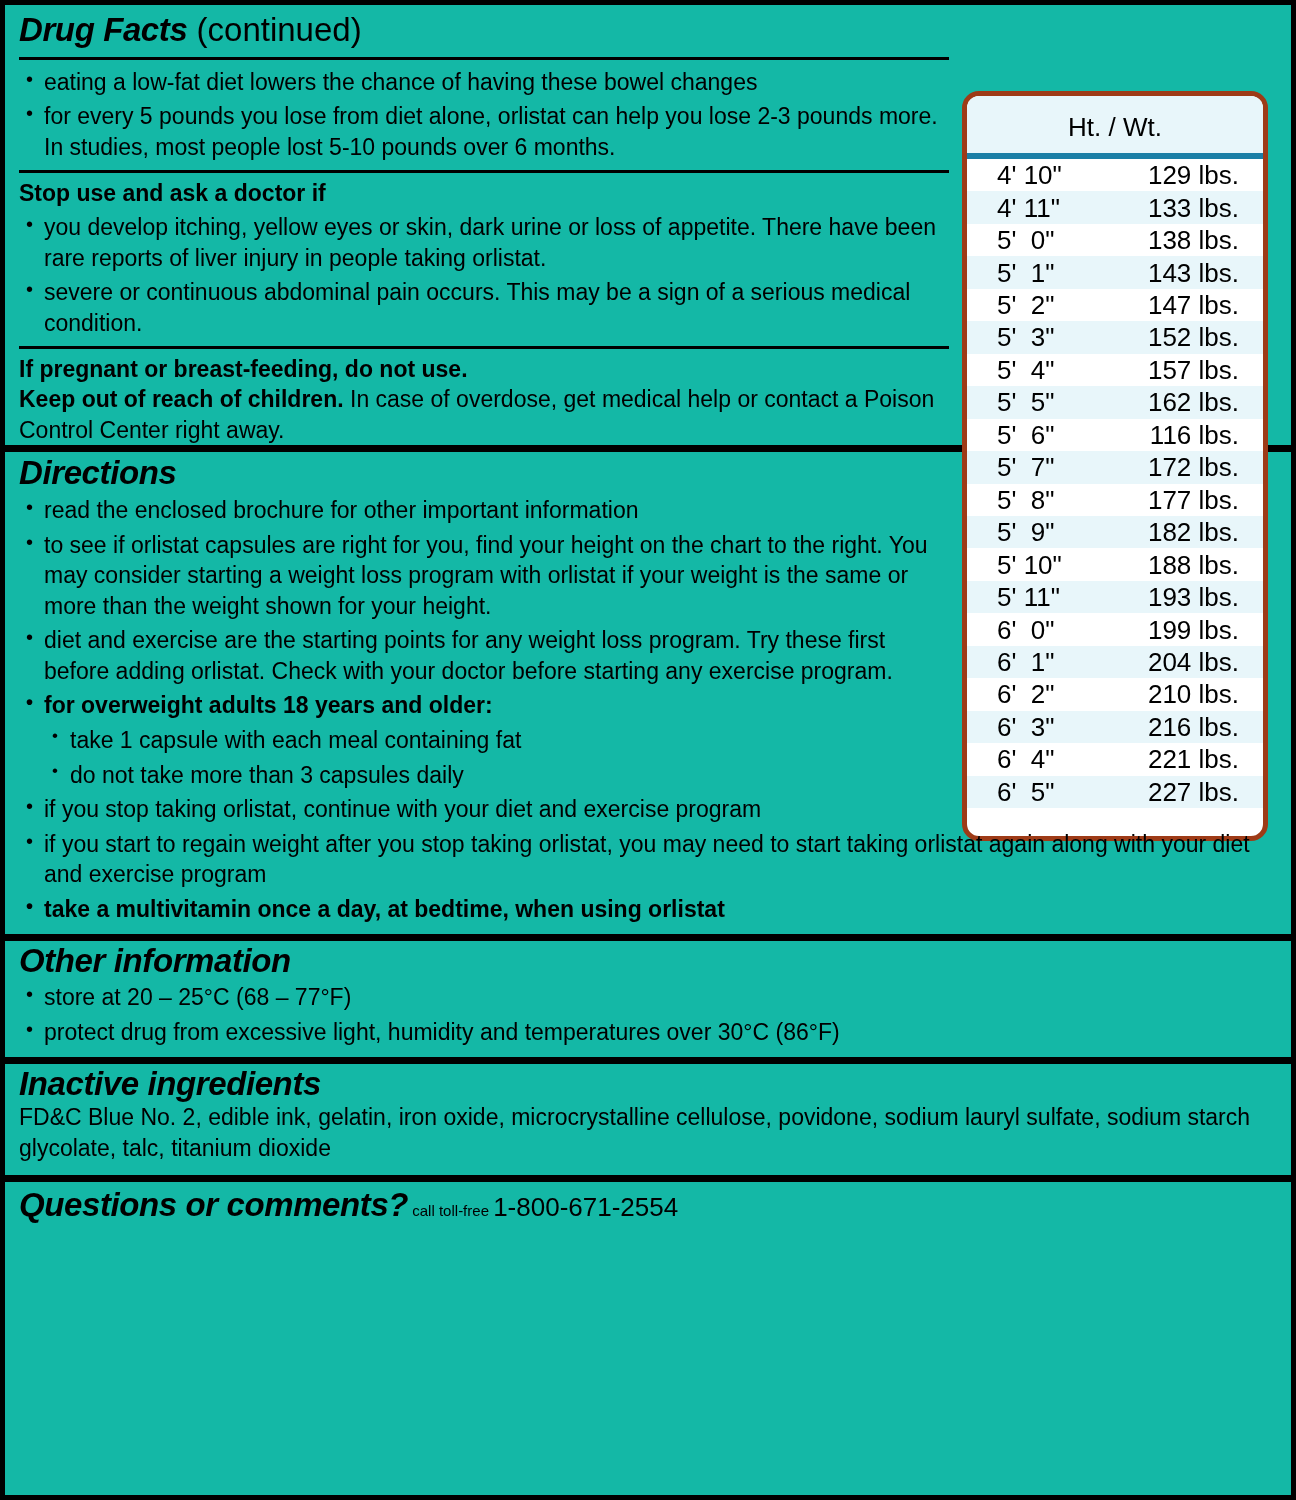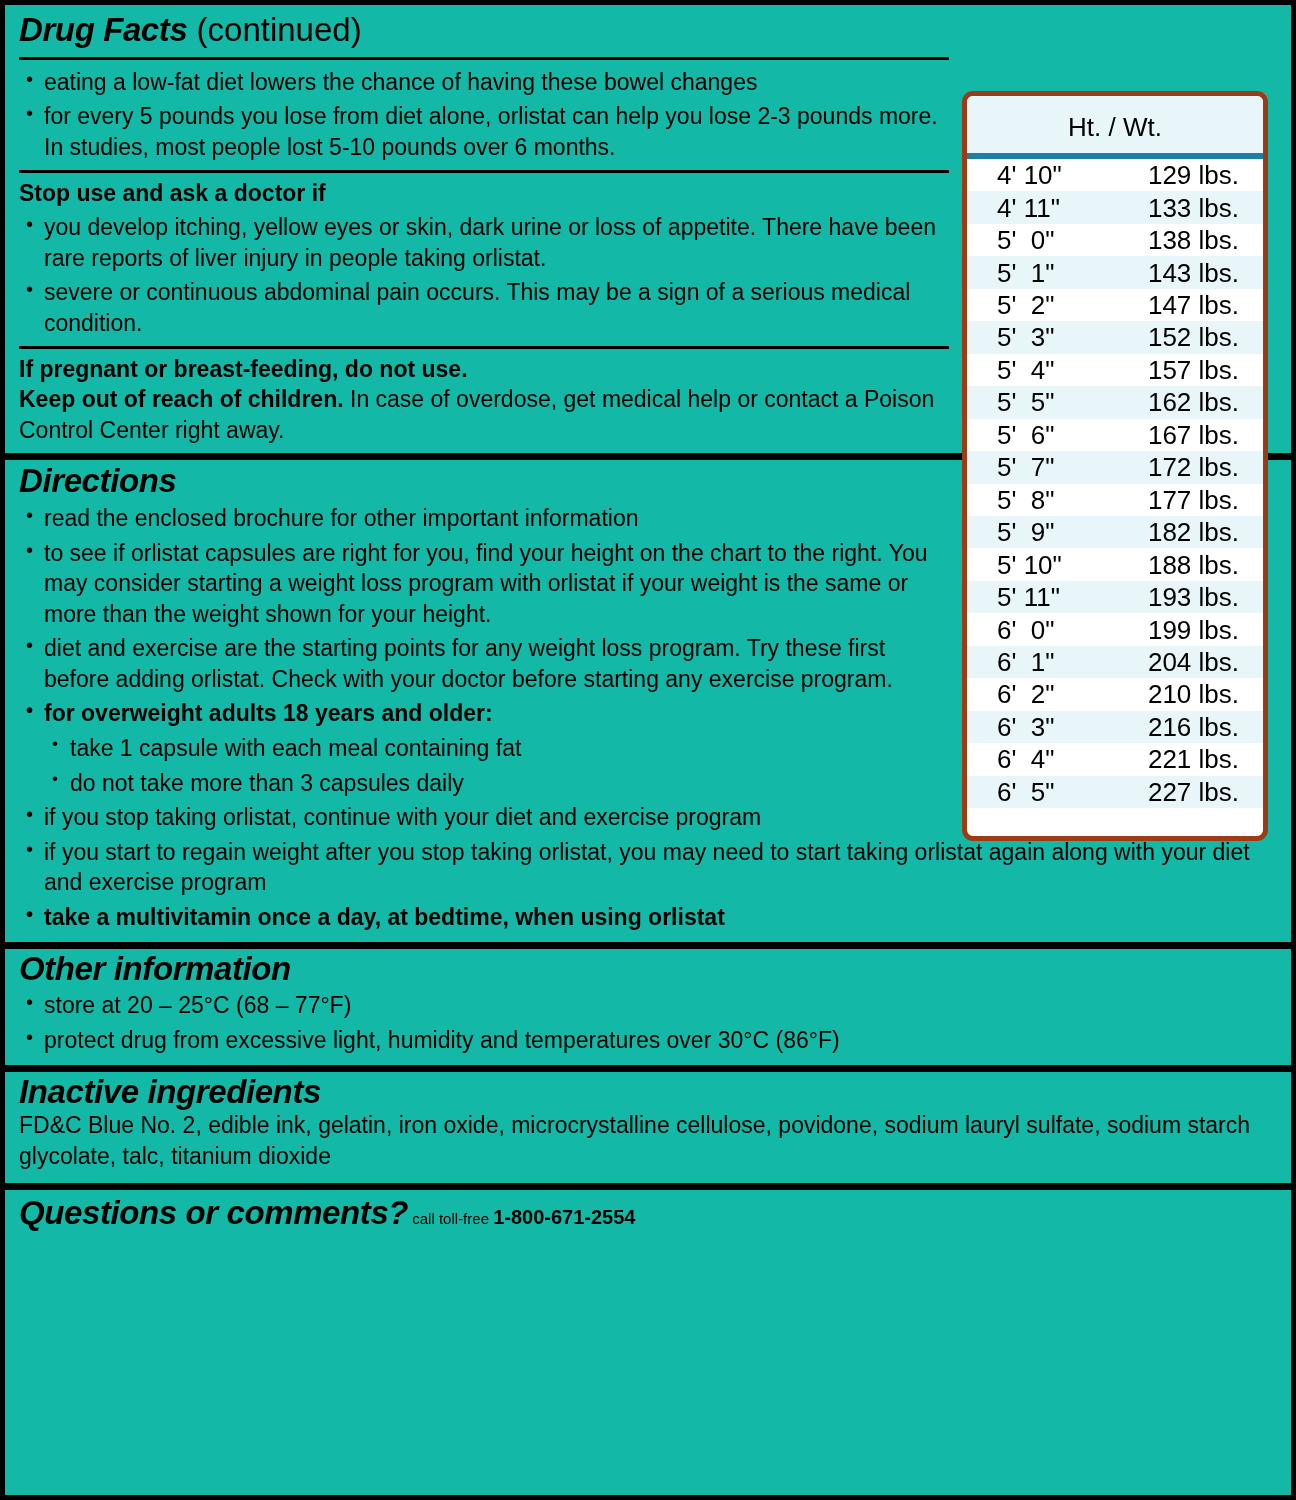--- a/index.html
+++ b/index.html
@@ -96,21 +96,21 @@
 
   
   #htwt {
     position: absolute;
     left: 957px;
     top: 86px;
     width: 306px;
     height: 750px;
     box-sizing: border-box;
     border: 5px solid #9E3B17;
-    border-radius: 11px;
+    border-radius: 17px;
     background: #ffffff;
     overflow: hidden;
   }
   #htwt-head {
     background: #E8F6FA;
     text-align: center;
     font-size: 26px;
     line-height: 1;
     padding: 18px 0 13px 0;
     border-bottom: 6px solid #1B7FA6;
@@ -181,21 +181,21 @@
           <tr>
             <td class="ht">5'  4"</td>
             <td class="wt">157 lbs.</td>
           </tr>
           <tr class="alt">
             <td class="ht">5'  5"</td>
             <td class="wt">162 lbs.</td>
           </tr>
           <tr>
             <td class="ht">5'  6"</td>
-            <td class="wt">167 lbs.</td>
+            <td class="wt">116 lbs.</td>
           </tr>
           <tr class="alt">
             <td class="ht">5'  7"</td>
             <td class="wt">172 lbs.</td>
           </tr>
           <tr>
             <td class="ht">5'  8"</td>
             <td class="wt">177 lbs.</td>
           </tr>
           <tr class="alt">
@@ -248,21 +248,21 @@
 
   <div class="sec narrow">
     <div class="sub-bold">Stop use and ask a doctor if</div>
     <ul class="bl">
       <li>you develop itching, yellow eyes or skin, dark urine or loss of appetite. There have been rare reports of liver injury in people taking orlistat.</li>
       <li>severe or continuous abdominal pain occurs. This may be a sign of a serious medical condition.</li>
     </ul>
     <div class="rule-thin" style="margin-top:8px; margin-bottom:6px;"></div>
   </div>
 
-  <div class="sec narrow" style="padding-bottom:8px;">
+  <div class="sec narrow" style="padding-bottom:0;">
     <div class="sub-bold">If pregnant or breast-feeding, do not use.</div>
     <div class="body-txt"><span style="font-weight:bold;">Keep out of reach of children.</span><span> In case of overdose, get medical help or contact a Poison Control Center right away.</span></div>
   </div>
 
   <div class="rule-thick"></div>
 
   <div class="sec" style="padding-top:4px;">
     <div class="hdr-big">Directions</div>
     <ul class="bl narrow" id="dir-top">
         <li>read the enclosed brochure for other important information</li>
@@ -296,16 +296,16 @@
   <div class="rule-thick"></div>
 
   <div class="sec" style="padding-top:3px; padding-bottom:12px;">
     <div class="hdr-big">Inactive ingredients</div>
     <div class="body-txt">FD&amp;C Blue No. 2, edible ink, gelatin, iron oxide, microcrystalline cellulose, povidone, sodium lauryl sulfate, sodium starch glycolate, talc, titanium dioxide</div>
   </div>
 
   <div class="rule-thick"></div>
 
   <div class="sec" style="padding-top:6px;">
-    <div class="hdr-big"><span>Questions or comments?</span><span class="normal" style="font-size:15px;"> call toll-free </span><span class="normal" style="font-size:20px; font-weight:bold;">1-800-671-2554</span></div>
+    <div class="hdr-big"><span>Questions or comments?</span><span class="normal" style="font-size:15px;"> call toll-free </span><span class="normal" style="font-size:26px; font-weight:normal;">1-800-671-2554</span></div>
   </div>
 
 </div>
 
 </body></html>

